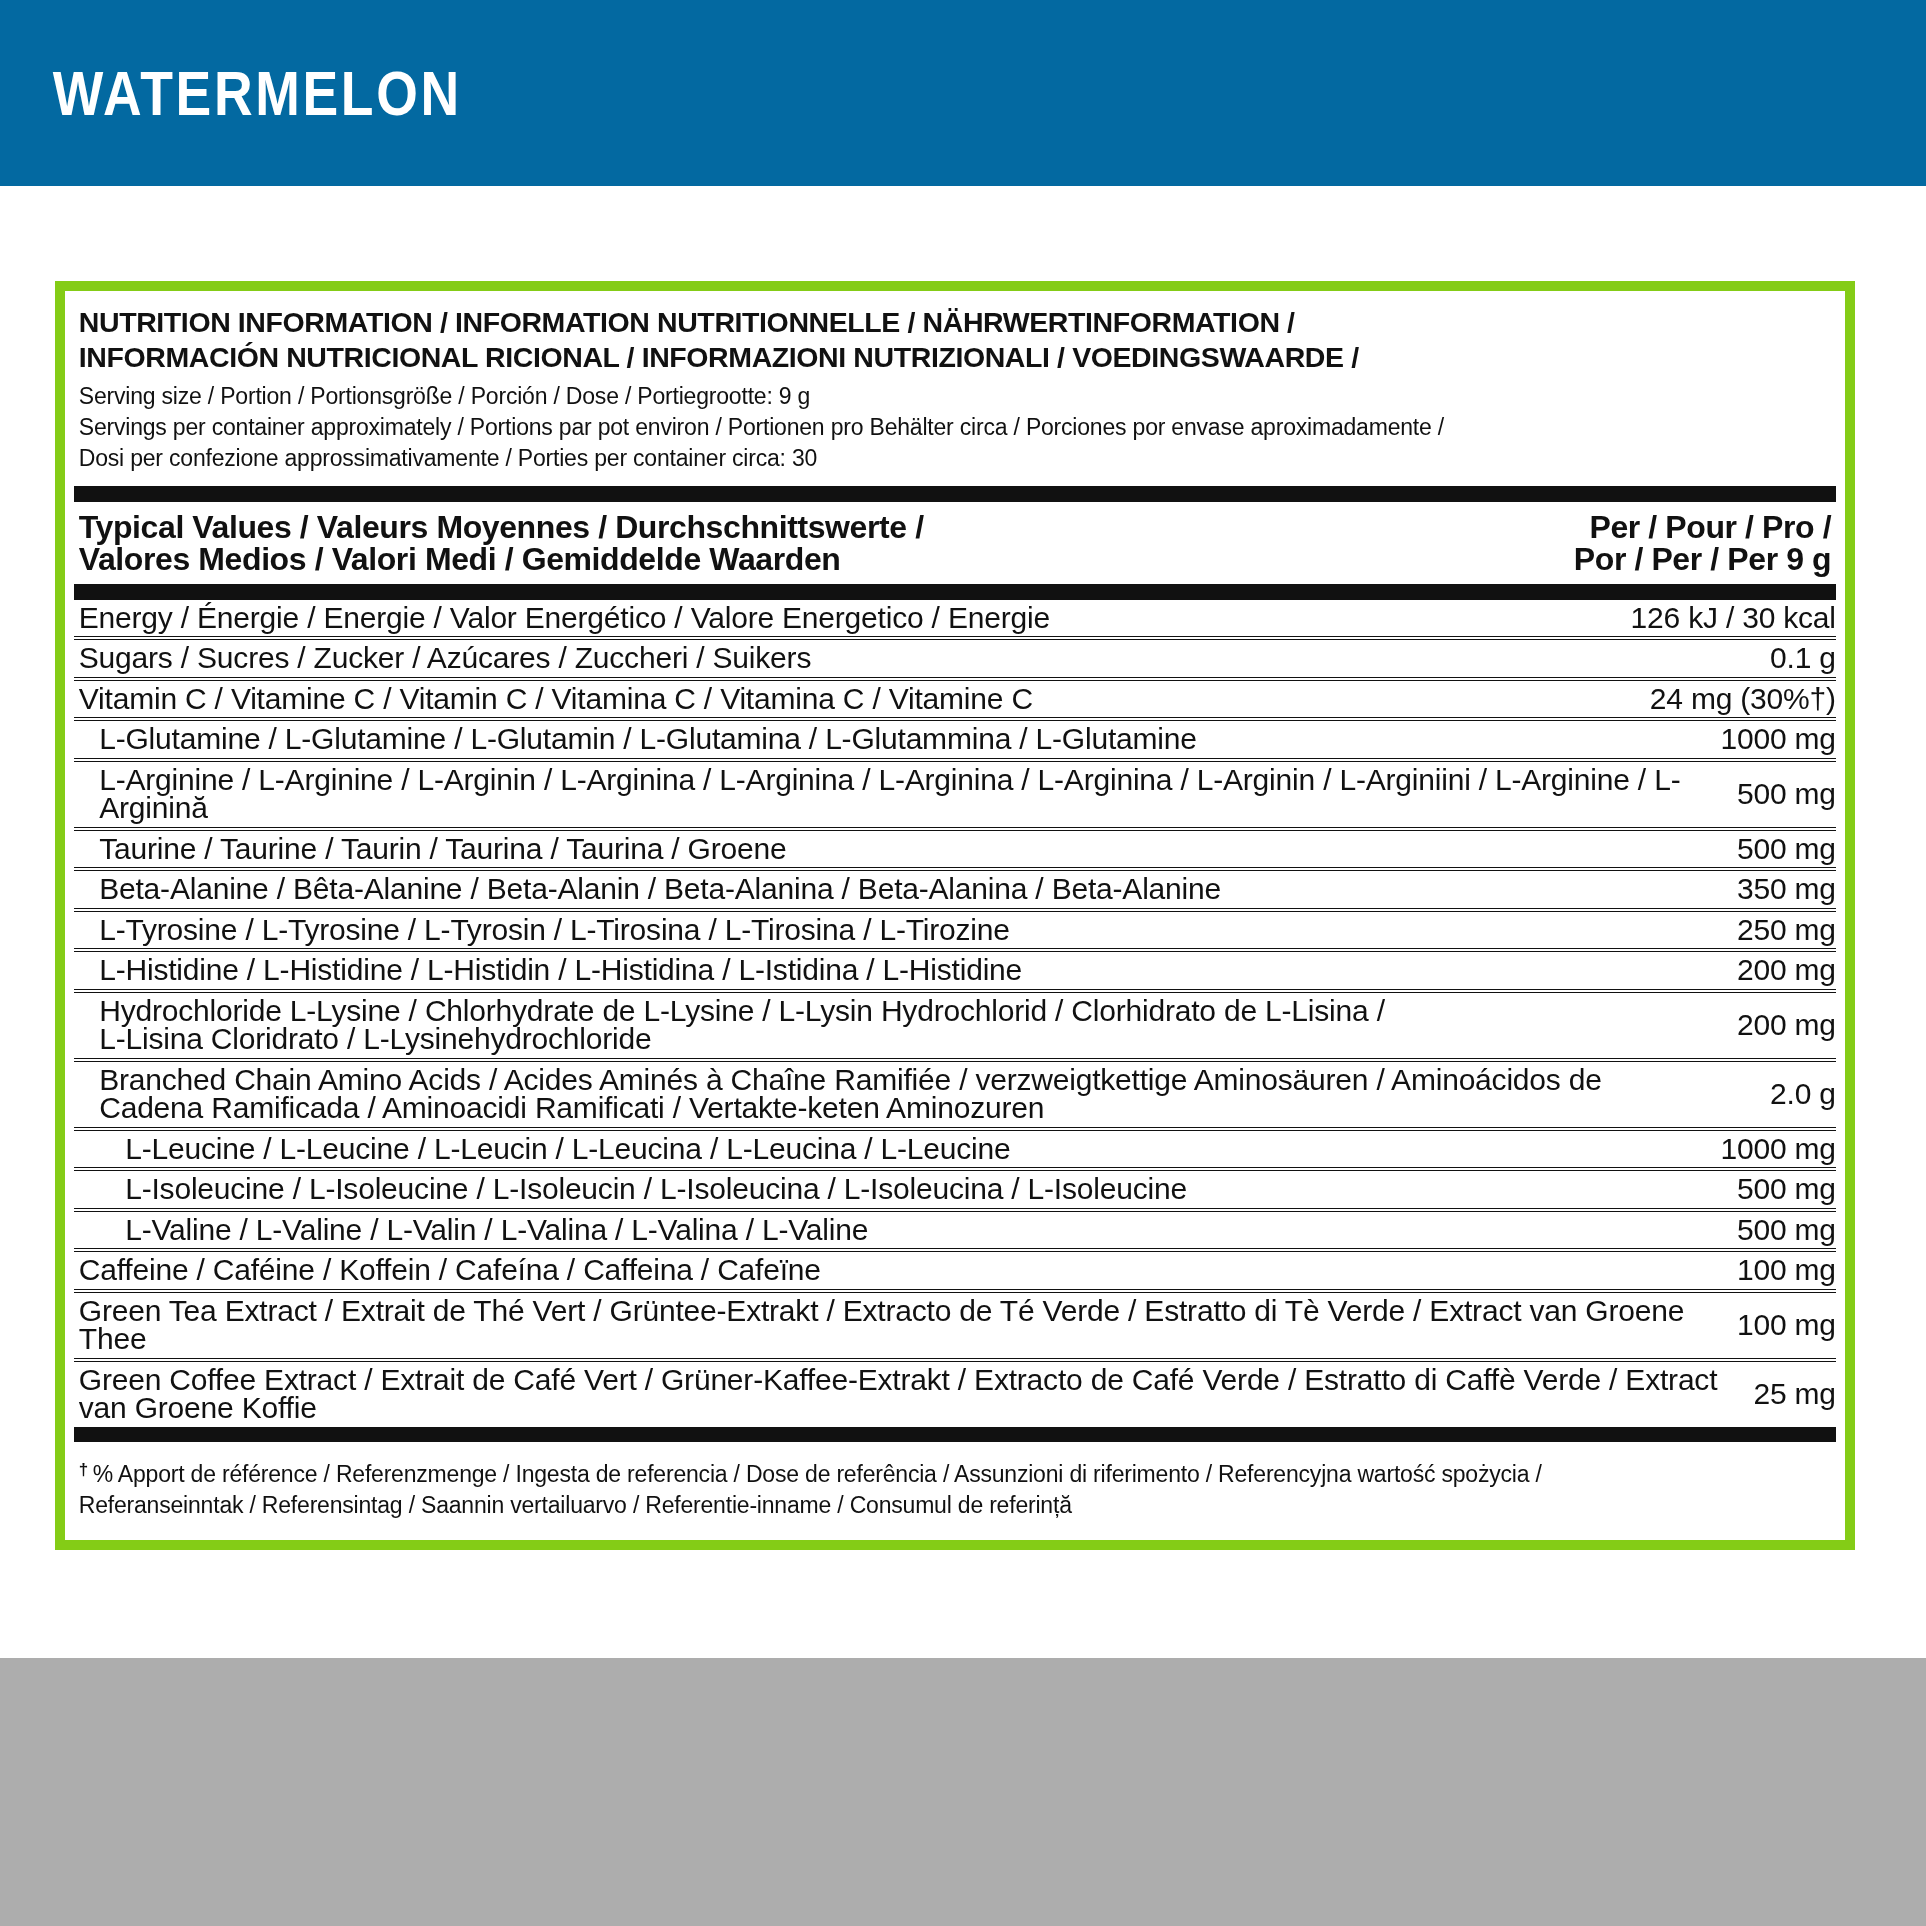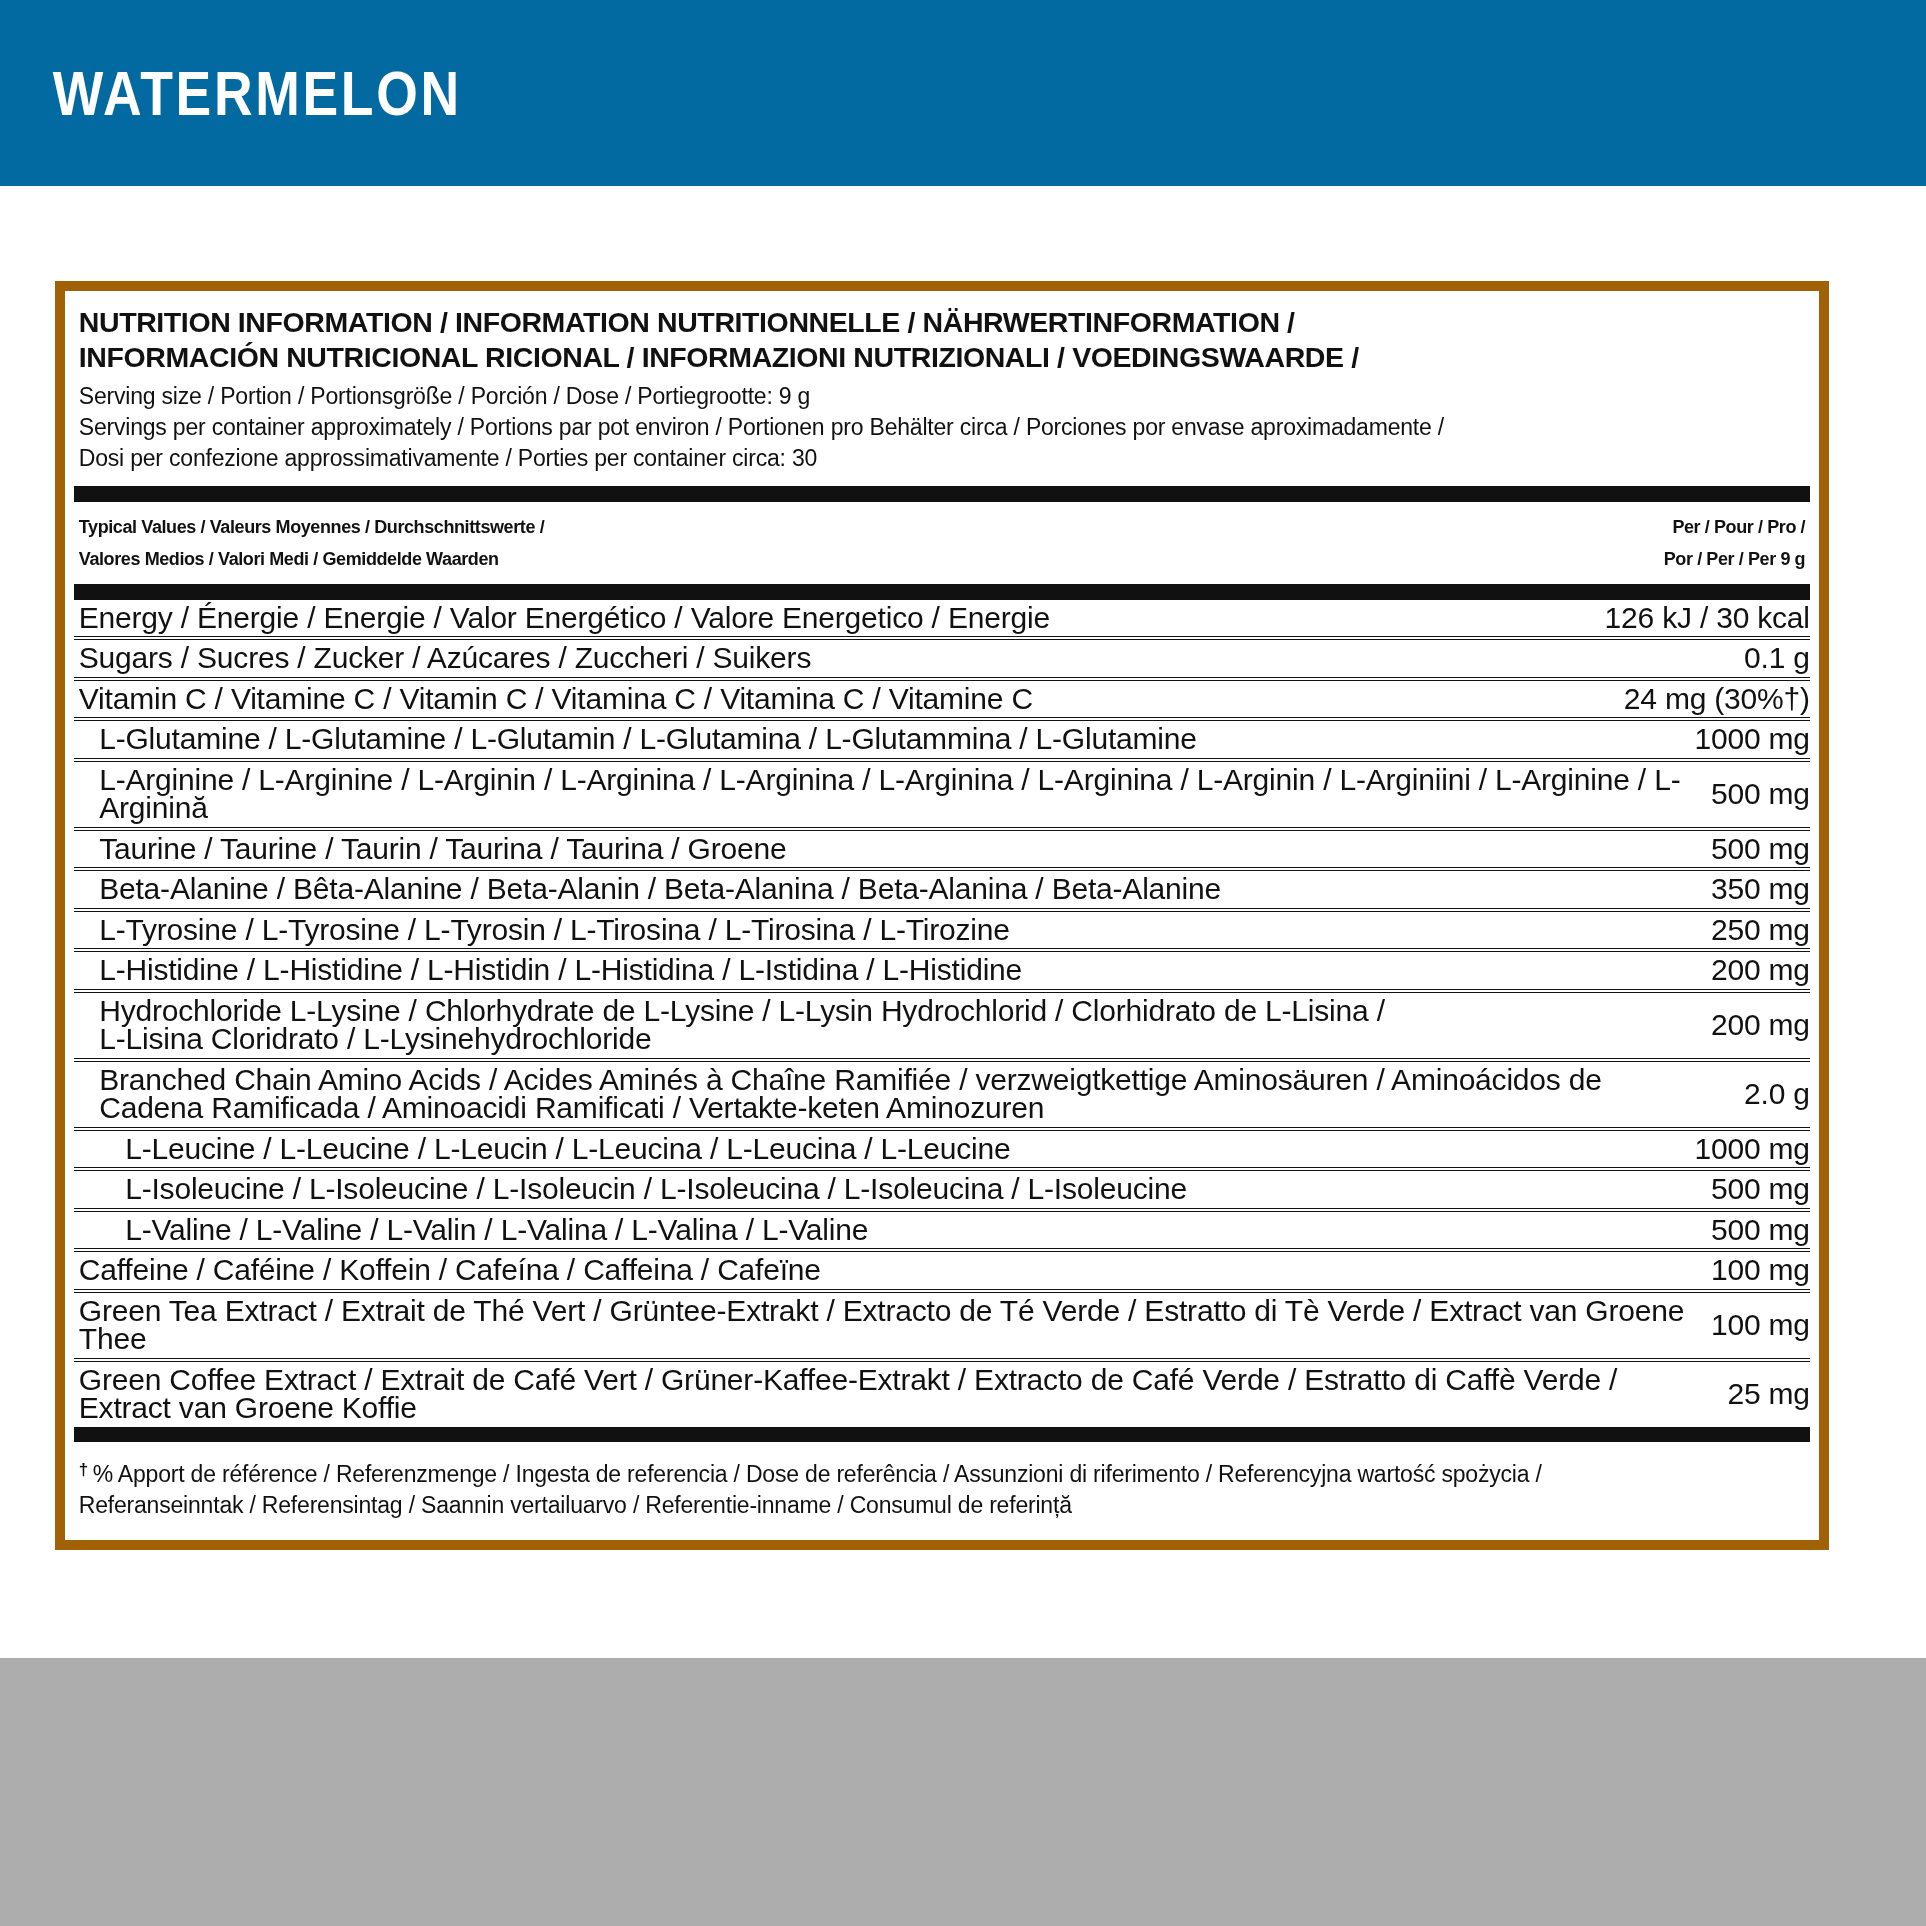--- a/index.html
+++ b/index.html
@@ -28,22 +28,22 @@
     color: #ffffff;
     padding-left: 62px;
     letter-spacing: 3.1px;
     transform: scaleX(0.85);
     transform-origin: left center;
     white-space: nowrap;
   }
 
   
   .label-box {
-    margin: 95px 97px 0 55px;
-    border: 10px solid #a16207;
+    margin: 95px 71px 0 55px;
+    border: 10px solid #84cc16;
     padding: 14px 9.2px 18.5px 9.2px;
     background: #ffffff;
   }
 
   .label-title {
     font-size: 28.5px;
     font-weight: bold;
     line-height: 35px;
     letter-spacing: -0.4px;
     padding-left: 4.6px;
@@ -60,21 +60,21 @@
   .bar {
     height: 15.4px;
     background: #111111;
   }
 
   .col-header {
     display: flex;
     justify-content: space-between;
     align-items: flex-end;
     padding: 9.2px 4.6px;
-    font-size: 18px;
+    font-size: 32px;
     font-weight: bold;
     line-height: 32px;
     letter-spacing: -0.4px;
   }
   .col-right { text-align: right; white-space: nowrap; }
 
   .rows { width: 100%; }
   .row {
     display: flex;
     align-items: center;

